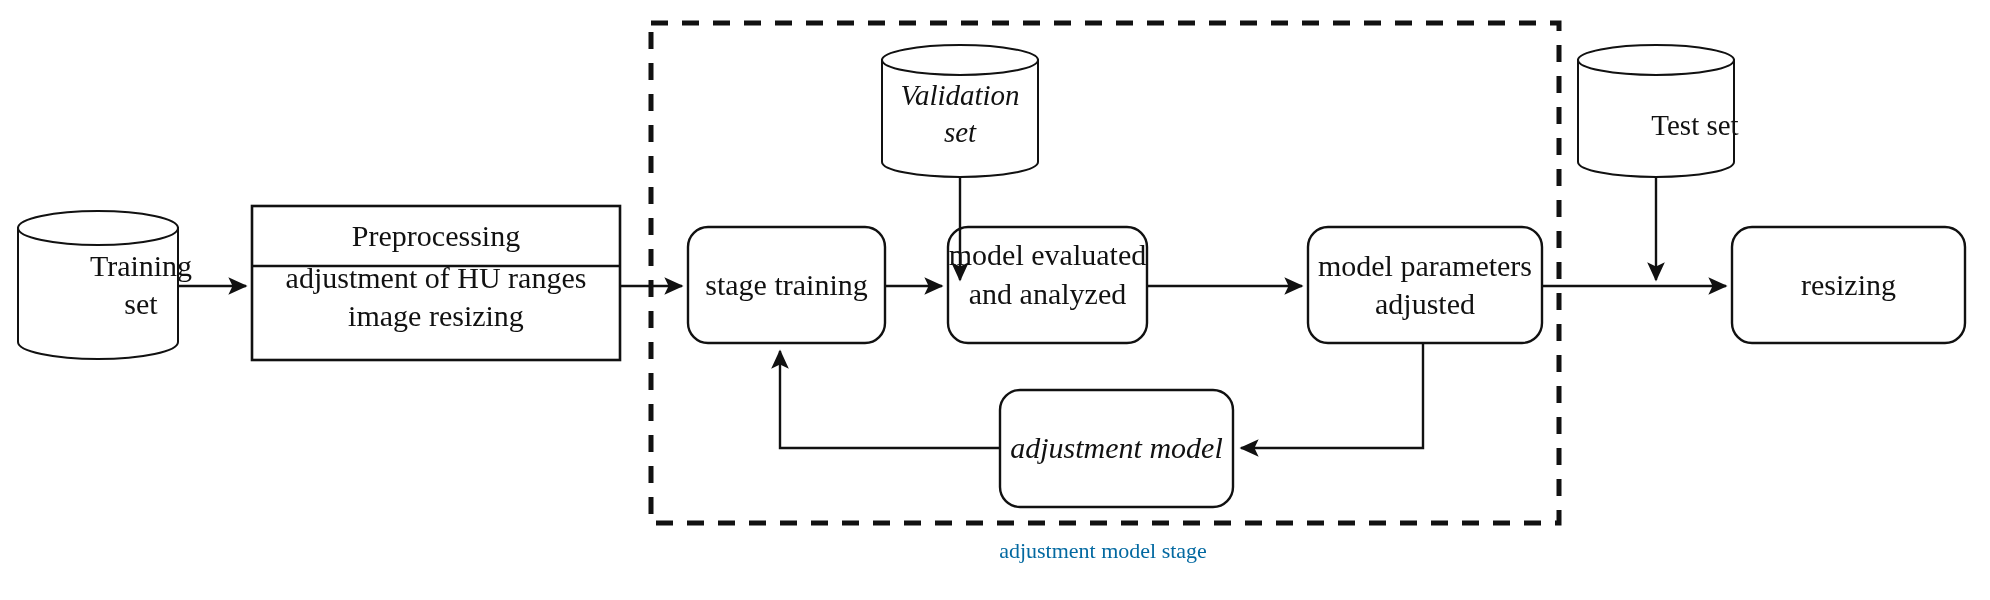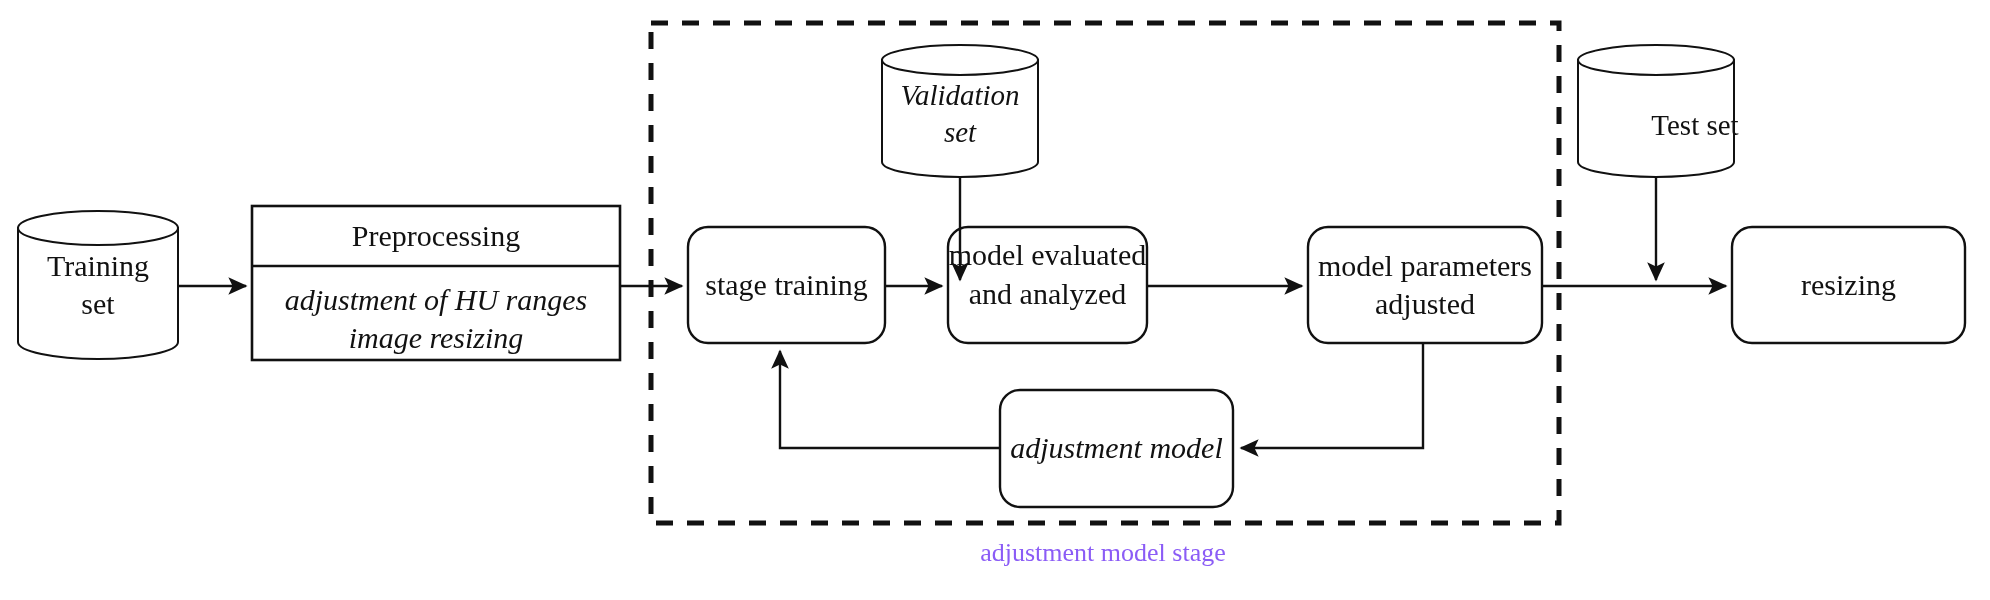--- a/index.html
+++ b/index.html
@@ -32,22 +32,22 @@
     line-height: 1.28;
     white-space: pre-line;
     color: #111111;
     pointer-events: none;
   }
   .fs-30 { font-size: 30px; }
   .fs-29 { font-size: 29px; }
   .stage-caption {
     position: absolute;
     text-align: center;
-    font-size: 26px;
-    color: #8b5cf6;
+    font-size: 22px;
+    color: #0369a1;
   }
 </style>
 </head>
 <body>
 
 <div id="canvas">
 
   <svg id="svg-layer" viewBox="0 0 1990 600" xmlns="http://www.w3.org/2000/svg">
     <defs>
       <marker id="arrow" viewBox="0 0 10 10" refX="9.2" refY="5" markerWidth="8" markerHeight="8" orient="auto-start-reverse">
@@ -102,26 +102,26 @@
       <line x1="1542" y1="286" x2="1726" y2="286" marker-end="url(#arrow)"></line>
 
       <line x1="1656" y1="177" x2="1656" y2="280" marker-end="url(#arrow)"></line>
 
       <path d="M 1423 343 L 1423 448 L 1241 448" marker-end="url(#arrow)"></path>
 
       <path d="M 1000 448 L 780 448 L 780 351" marker-end="url(#arrow)"></path>
     </g>
   </svg>
 
-  <div class="node-label fs-30" style="left:18px; top:228px; width:160px; height:114px;">Training
+  <div class="node-label fs-30" style="left:18px; top:228px; width:160px; height:114px;padding-left:43px;">Training
 set</div>
 
   <div class="node-label fs-30" style="left:252px; top:206px; width:368px; height:60px;">Preprocessing</div>
 
-  <div class="node-label fs-30" style="left:252px; top:272px; width:368px; height:94px;font-style:italic;">adjustment of HU ranges
+  <div class="node-label fs-30" style="left:252px; top:250px; width:368px; height:94px;">adjustment of HU ranges
 image resizing</div>
 
   <div class="node-label fs-29" style="left:882px; top:62px; width:156px; height:104px;font-style:italic;">Validation
 set</div>
 
   <div class="node-label fs-30" style="left:688px; top:227px; width:197px; height:116px;">stage training</div>
 
   <div class="node-label fs-30" style="left:941px; top:227px; width:213px; height:95px;">model evaluated
 and analyzed</div>
 

